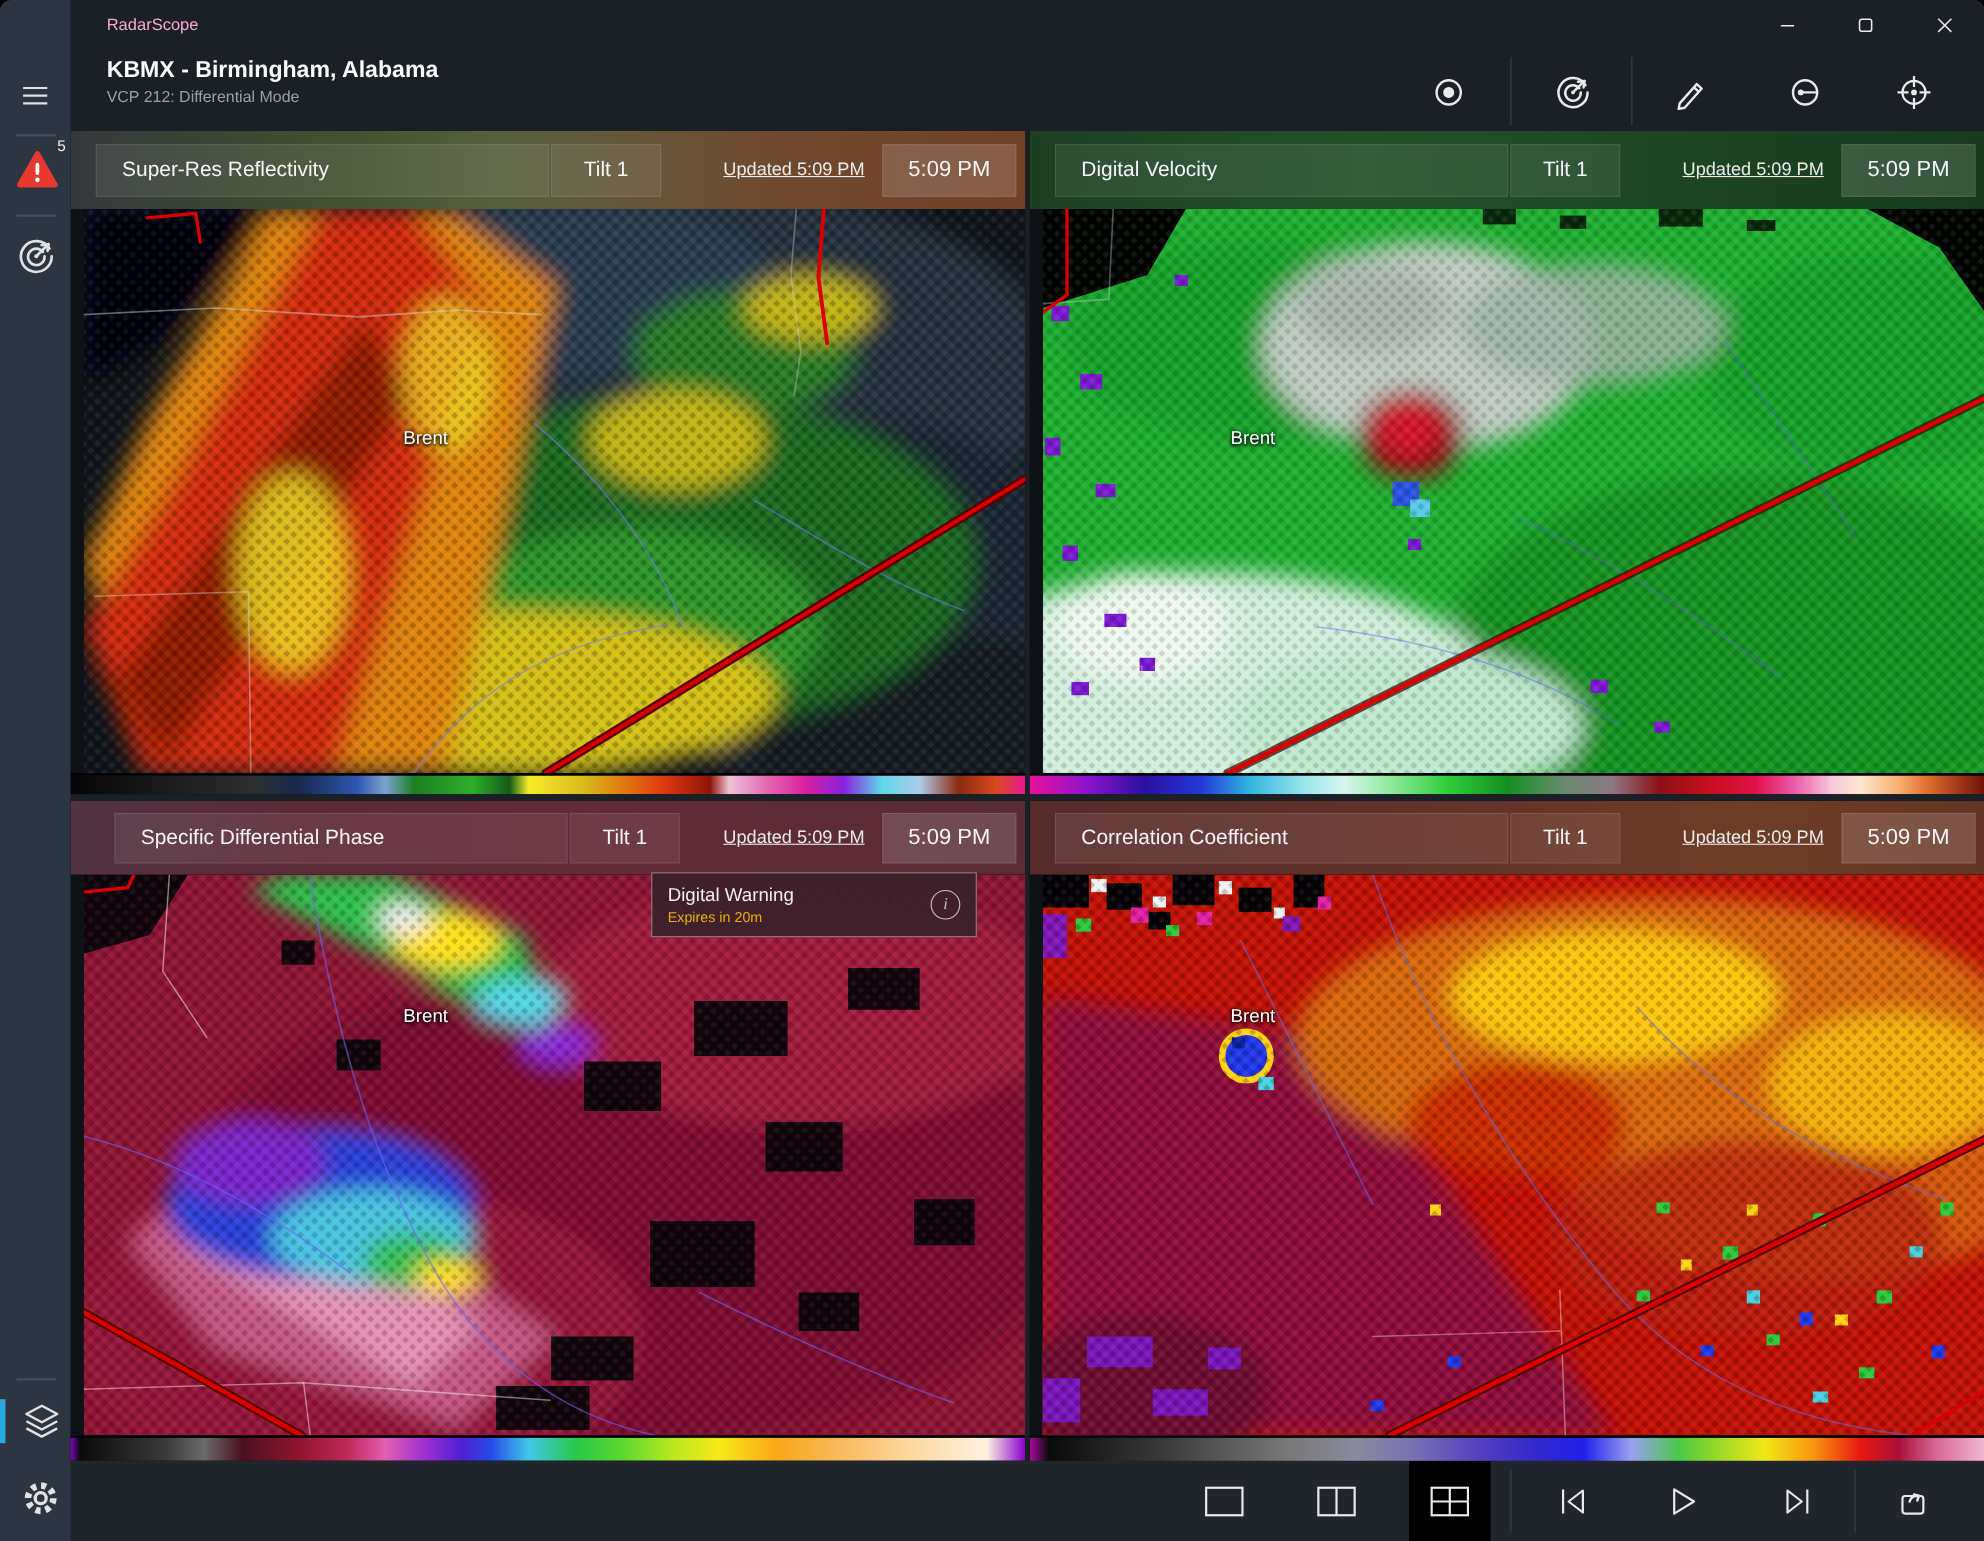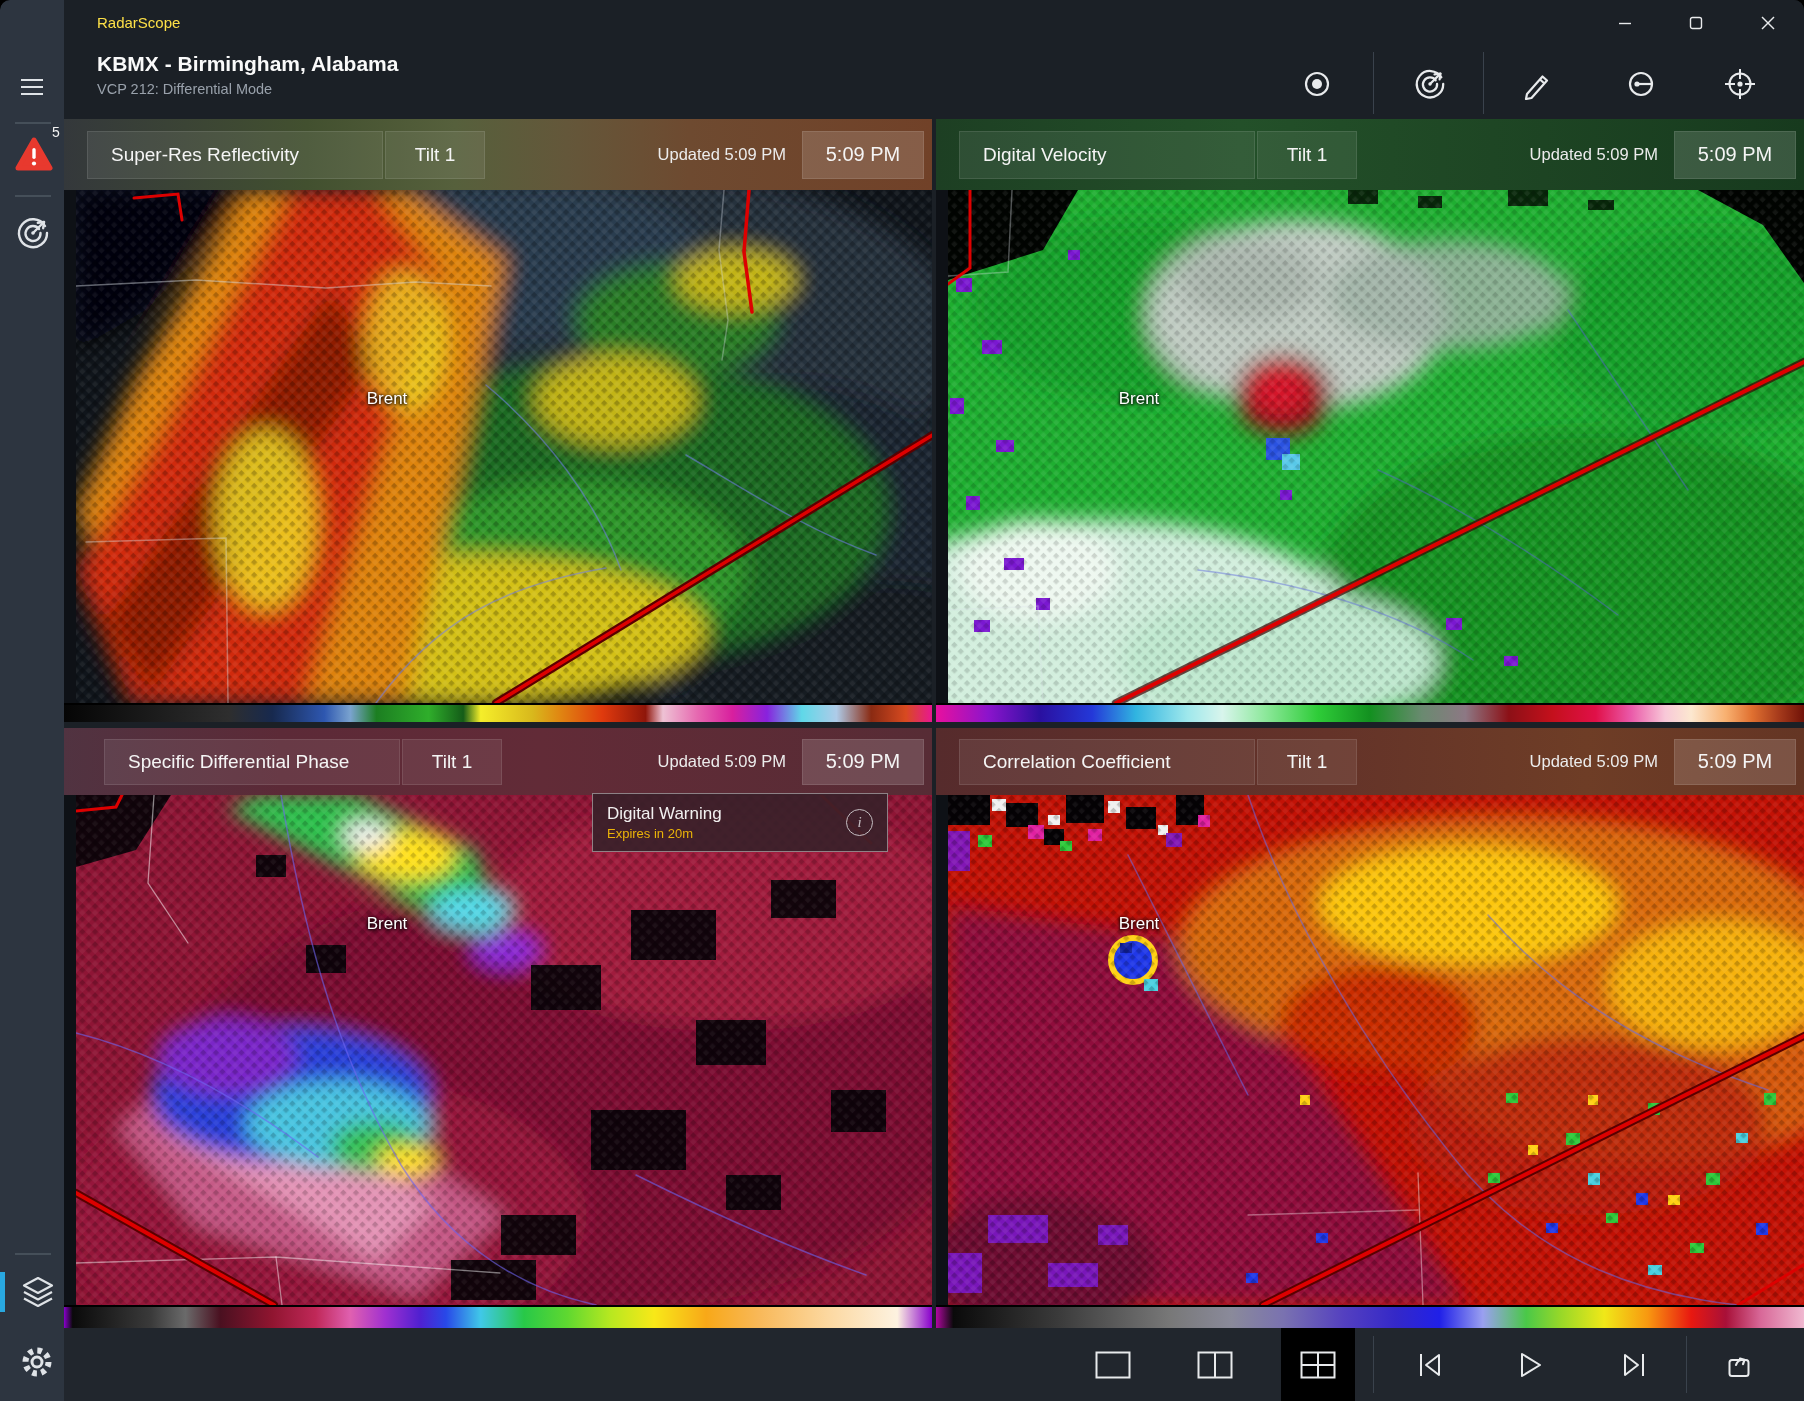--- a/index.html
+++ b/index.html
@@ -12,21 +12,21 @@
   .sidebar { position:absolute; left:0; top:0; width:64px; height:1401px;
     background:#2d3540; border-radius:10px 0 0 0; z-index:40; }
   .sb-divider { position:absolute; left:15px; width:36px; height:2px; background:#454f59; }
   .sb-icon { position:absolute; display:flex; align-items:center; justify-content:center;
     color:#dfe3e7; cursor:pointer; }
   .badge5 { position:absolute; left:52px; top:124px; color:#f2f2f2; font-size:14px; }
   .active-bar { position:absolute; left:0; top:1272px; width:5px; height:40px; background:#29a8e0; }
 
   
   .main { position:absolute; left:64px; top:0; width:1740px; height:1401px; background:#1b2026; }
-  .titlebar-text { position:absolute; left:33px; top:14px; font-size:15px; color:#fde047; }
+  .titlebar-text { position:absolute; left:33px; top:14px; font-size:15px; color:#f9a8d4; }
   .winbtn { position:absolute; top:0; width:46px; height:45px; display:flex; align-items:center;
     justify-content:center; color:#e8eaec; cursor:pointer; }
   .station-title { position:absolute; left:33px; top:52px; font-size:21px; font-weight:bold; color:#fafafa; }
   .station-mode { position:absolute; left:33px; top:81px; font-size:14.5px; color:#99a1ab; }
   .tb-icon { position:absolute; top:60px; width:48px; height:48px; margin-left:-24px;
     display:flex; align-items:center; justify-content:center; color:#e8eaec; cursor:pointer; }
   .tb-sep { position:absolute; top:52px; width:1px; height:62px; background:#3a424c; }
 
   
   .panel { position:absolute; width:868px; overflow:hidden; background:#0e1116; }
@@ -37,23 +37,23 @@
     padding-left:23px; }
   .p1 .band,.p2 .band { height:71px; }
   .p3 .band,.p4 .band { height:67px; }
   .p1 .band { background:linear-gradient(90deg,#34383b,#42502f 28%,#56603c 45%,#64573a 58%,#6e4a30 72%,#714128 100%); }
   .p2 .band { background:linear-gradient(90deg,#1d3f23,#235029 35%,#1d4423 70%,#173a1e 100%); }
   .p3 .band { background:linear-gradient(90deg,#513341,#5c2a37 25%,#622b37 55%,#572c35 100%);padding-left:40px; }
   .p4 .band { background:linear-gradient(90deg,#562b2c,#643329 45%,#6e3d26 75%,#643524 100%); }
   .hbox { height:48px; background:rgba(255,255,255,0.08); border:1px solid rgba(255,255,255,0.10);
     display:flex; align-items:center; color:#f5f5f5; cursor:pointer; }
   .p3 .hbox,.p4 .hbox { height:46px; }
-  .title-box { width:296px; padding-left:23px; font-size:19px; }
+  .title-box { width:412px; padding-left:23px; font-size:19px; }
   .tilt-box { width:100px; margin-left:2px; justify-content:center; font-size:19px; }
-  .updated { margin-left:auto; margin-right:16px; font-size:16.5px; color:#ececec; }
+  .updated { margin-left:auto; margin-right:16px; font-size:16.5px; color:#ececec;text-decoration:underline; }
   .time-box { width:122px; margin-right:8px; justify-content:center; font-size:20px;
     background:rgba(255,255,255,0.15); }
   .map { position:absolute; left:12px; width:868px; overflow:hidden; cursor:grab; }
   .p1 .map,.p2 .map { top:71px; height:513px; }
   .p3 .map,.p4 .map { top:67px; height:510px; }
   .map svg { position:absolute; inset:0; width:100%; height:100%; }
   .city-label { position:absolute; transform:translate(-50%,-50%); color:#fff; font-size:17px;
     text-shadow:0 1px 3px #000,0 0 4px #000; }
   .colorbar { position:absolute; left:0; width:868px; border-top:2px solid #000; }
   .p1 .colorbar,.p2 .colorbar { top:584px; height:19px; }

